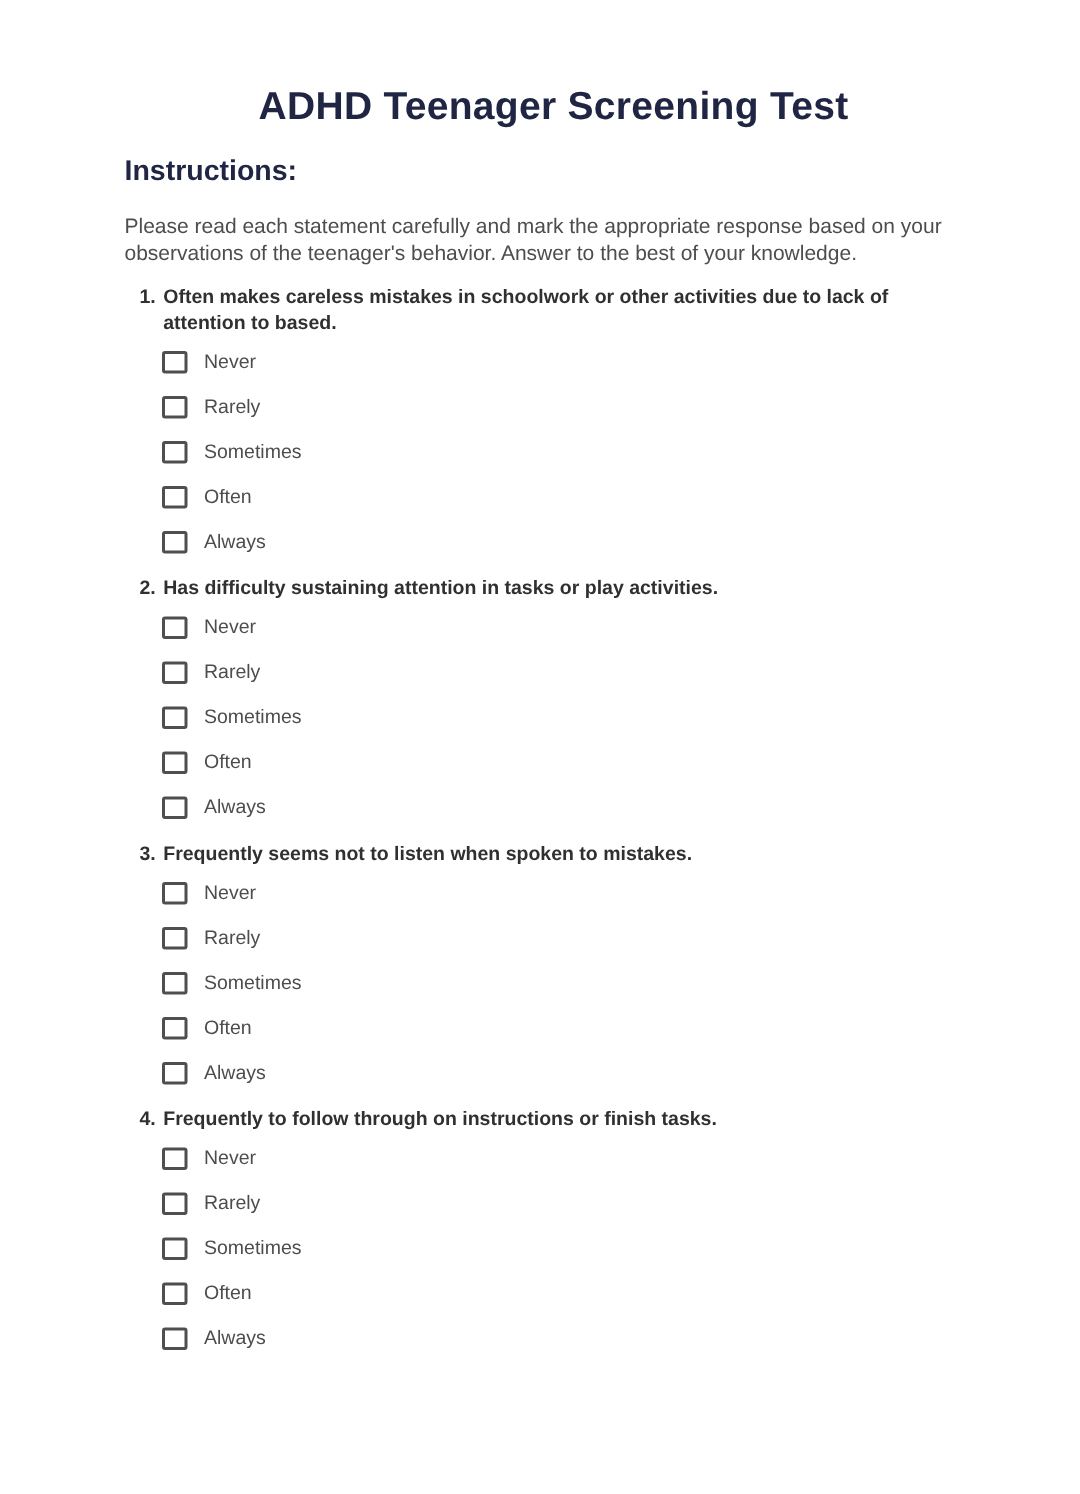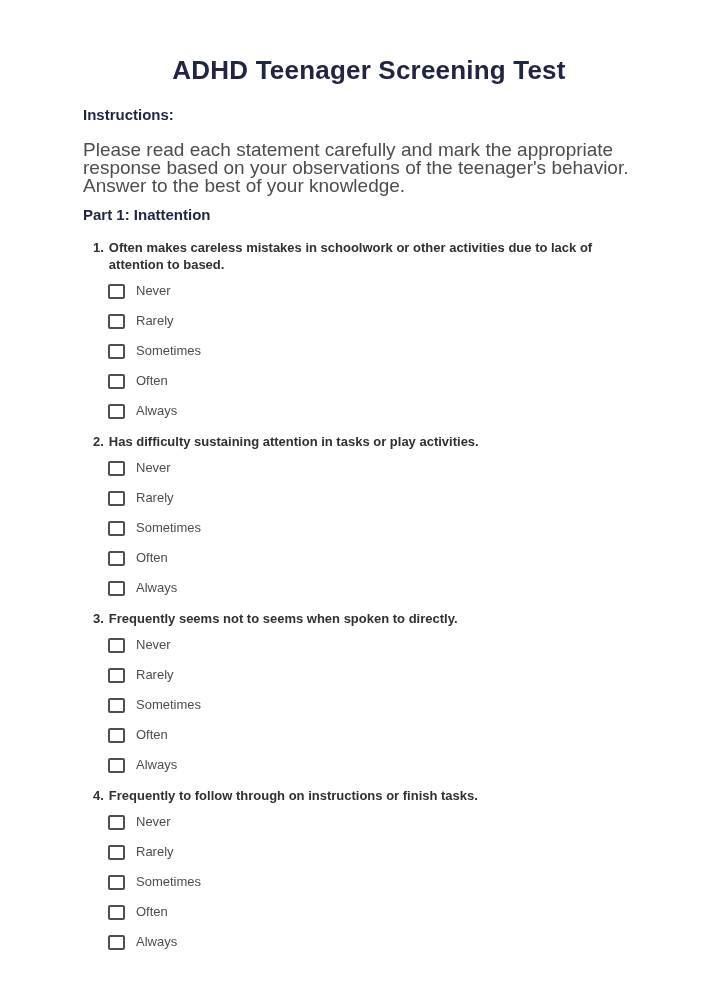--- a/index.html
+++ b/index.html
@@ -27,28 +27,28 @@
   .doc-title{
     text-align:center;
     font-size:26px;
     font-weight:bold;
     color:var(--heading);
     line-height:30px;
     margin-bottom:22px;
     letter-spacing:0.2px;
   }
   .section-heading{
-    font-size:15px;
+    font-size:19px;
     font-weight:bold;
     color:var(--heading);
     line-height:16px;
   }
   .instructions-heading{margin-bottom:18px;}
   .instructions-body{
-    font-size:19px;
+    font-size:14px;
     color:var(--body-text);
     line-height:18px;
     margin-bottom:12px;
     max-width:555px;
   }
   .part-heading{margin-bottom:16px;}
   .question{margin-top:4px;}
   .question + .question{margin-top:4px;}
   .q-line{
     display:flex;
@@ -95,21 +95,20 @@
 <body>
 
 <div class="page">
 
   <h1 class="doc-title">ADHD Teenager Screening Test</h1>
 
   <h2 class="section-heading instructions-heading">Instructions:</h2>
 
   <p class="instructions-body">Please read each statement carefully and mark the appropriate response based on your observations of the teenager's behavior. Answer to the best of your knowledge.</p>
 
-  <h2 class="section-heading part-heading">Part 1: Inattention</h2>
 
   <div id="questions">
   <div class="question">
     <div class="q-line">
       <span class="q-num">1.</span>
       <span class="q-text">Often makes careless mistakes in schoolwork or other activities due to lack of attention to based.</span>
     </div>
     <div class="opts">
           <div class="option-row">
             <span class="checkbox" role="checkbox" aria-checked="false"></span>
@@ -159,21 +158,21 @@
           <div class="option-row">
             <span class="checkbox" role="checkbox" aria-checked="false"></span>
             <span class="option-label">Always</span>
           </div>
         </div>
   </div>
 
   <div class="question">
     <div class="q-line">
       <span class="q-num">3.</span>
-      <span class="q-text">Frequently seems not to seems when spoken to directly.</span>
+      <span class="q-text">Frequently seems not to listen when spoken to mistakes.</span>
     </div>
     <div class="opts">
           <div class="option-row">
             <span class="checkbox" role="checkbox" aria-checked="false"></span>
             <span class="option-label">Never</span>
           </div>
           <div class="option-row">
             <span class="checkbox" role="checkbox" aria-checked="false"></span>
             <span class="option-label">Rarely</span>
           </div>

